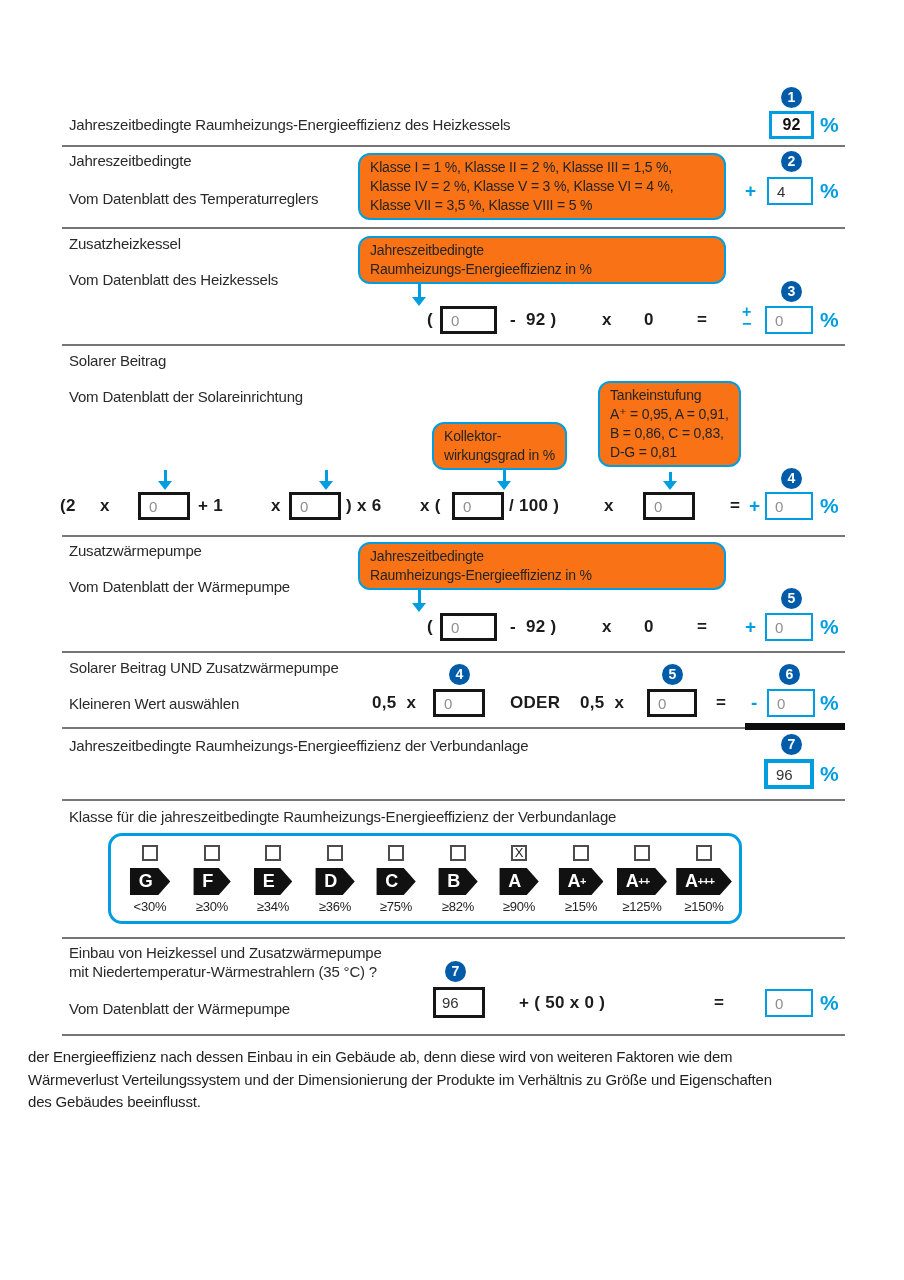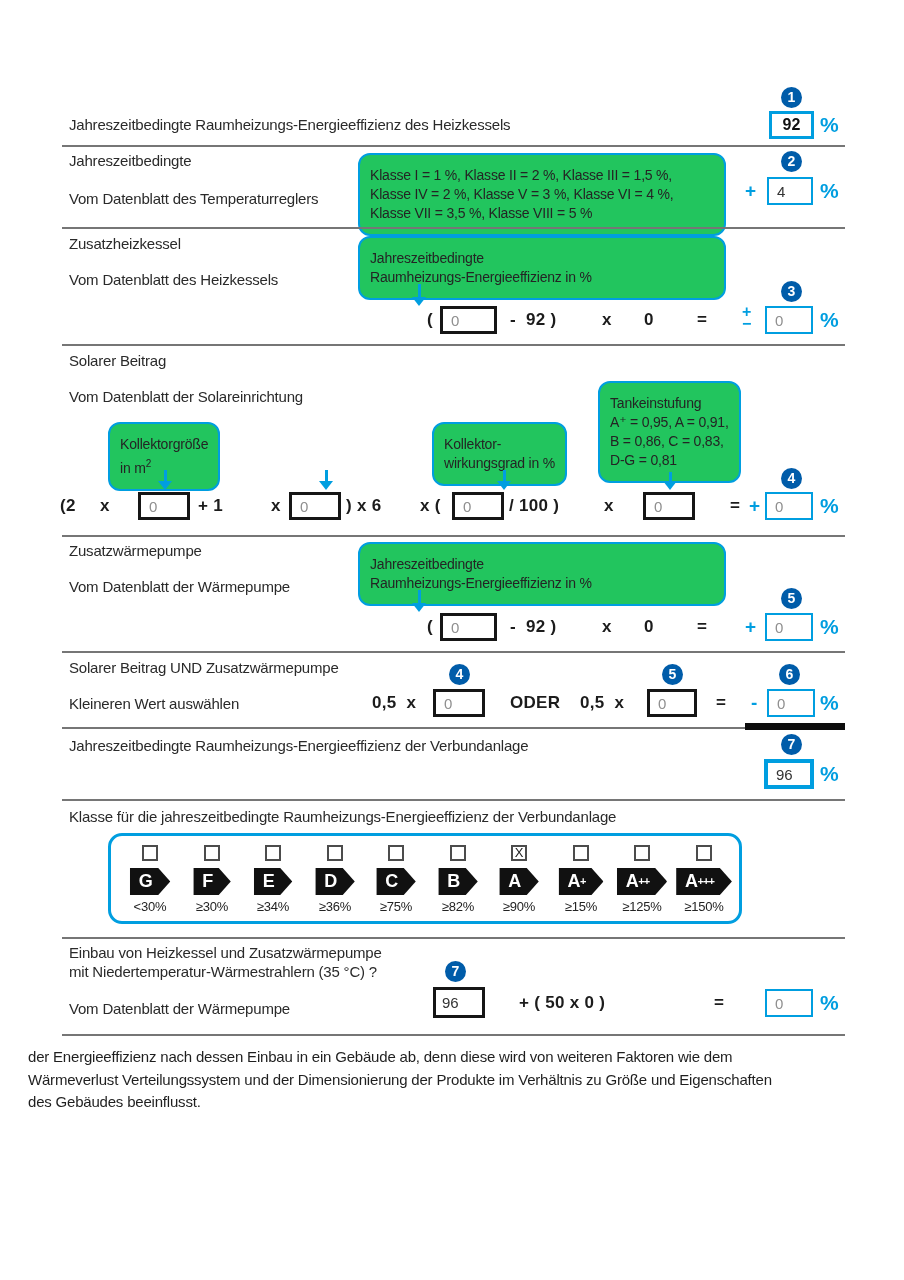--- a/index.html
+++ b/index.html
@@ -2,22 +2,22 @@
 <html><head>
 <meta charset="utf-8">
 <style>
   html,body{margin:0;padding:0;background:#fff;}
   .page{position:relative;width:904px;height:1280px;background:#ffffff;overflow:hidden;
         font-family:"Liberation Sans","DejaVu Sans",sans-serif;color:#232323;}
   .lbl{position:absolute;font-size:15px;letter-spacing:-0.2px;white-space:nowrap;color:#2a2a2a;margin-left:7px;}
   .hr{position:absolute;left:62px;width:783px;height:2px;background:#767676;}
   .badge{position:absolute;width:21px;height:21px;border-radius:50%;background:#005CA9;color:#fff;
          font-weight:bold;font-size:14px;line-height:21px;text-align:center;}
-  .callout{position:absolute;border:2.5px solid #009EE0;border-radius:12px;padding:11px 10px;
-           font-size:14px;line-height:19px;letter-spacing:-0.2px;color:#242424;background:#22c55e;box-sizing:border-box;}
+  .callout{position:absolute;border:2.5px solid #009EE0;border-radius:12px;padding:3px 10px;
+           font-size:14px;line-height:19px;letter-spacing:-0.2px;color:#242424;background:#f97316;box-sizing:border-box;}
   .callout div{white-space:nowrap;}
   .inbox{position:absolute;height:28px;border:3px solid #161616;box-sizing:border-box;background:#fff;
          display:flex;align-items:center;padding-left:8px;font-size:15px;color:#8f8f8f;}
   .resbox{position:absolute;height:28px;border:2.5px solid #009EE0;box-sizing:border-box;background:#fff;
           display:flex;align-items:center;padding-left:8px;font-size:15px;color:#8f8f8f;}
   .valdark{color:#333;}
   .ftok{position:absolute;font-weight:bold;font-size:17px;line-height:28px;white-space:pre;color:#1c1c1c;letter-spacing:0.3px;}
   .blue{color:#009EE0;}
   .pct{position:absolute;font-weight:bold;font-size:21px;line-height:28px;color:#009EE0;}
   .aline{position:absolute;width:3px;background:#009EE0;}
@@ -80,24 +80,20 @@
     <div>+</div>
     <div>−</div>
   </div>
   <div class="resbox" style="left:765px;top:306px;width:48px">0</div>
   <div class="pct" style="left:820px;top:306px">%</div>
   <div class="hr" style="top:344px"></div>
 
   <div class="lbl" style="left:62px;top:352px">Solarer Beitrag</div>
   <div class="lbl" style="left:62px;top:388px">Vom Datenblatt der Solareinrichtung</div>
 
-  <div class="callout" style="left:108px;top:422px">
-    <div>Kollektorgröße</div>
-    <div><span>in m</span><sup class="s">2</sup></div>
-  </div>
   <div class="callout" style="left:432px;top:422px">
     <div>Kollektor-</div>
     <div>wirkungsgrad in %</div>
   </div>
   <div class="callout" style="left:598px;top:381px">
     <div>Tankeinstufung</div>
     <div>A⁺ = 0,95, A = 0,91,</div>
     <div>B = 0,86, C = 0,83,</div>
     <div>D-G = 0,81</div>
   </div>

